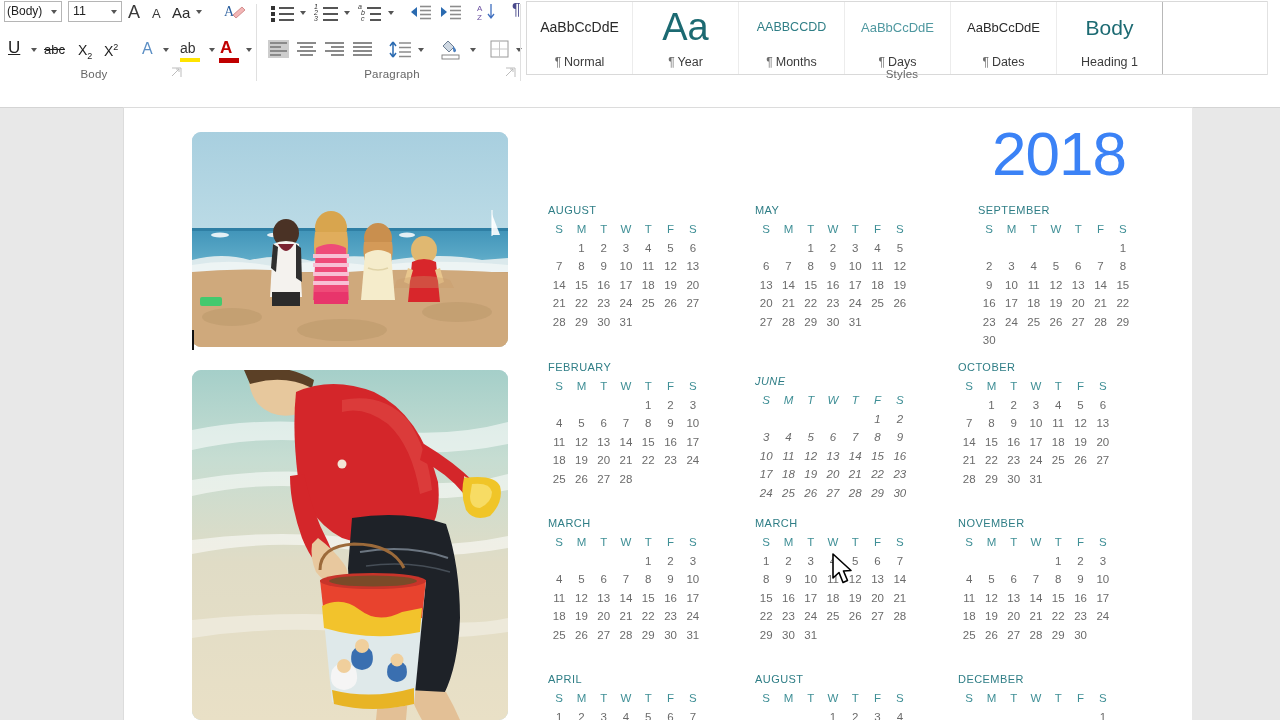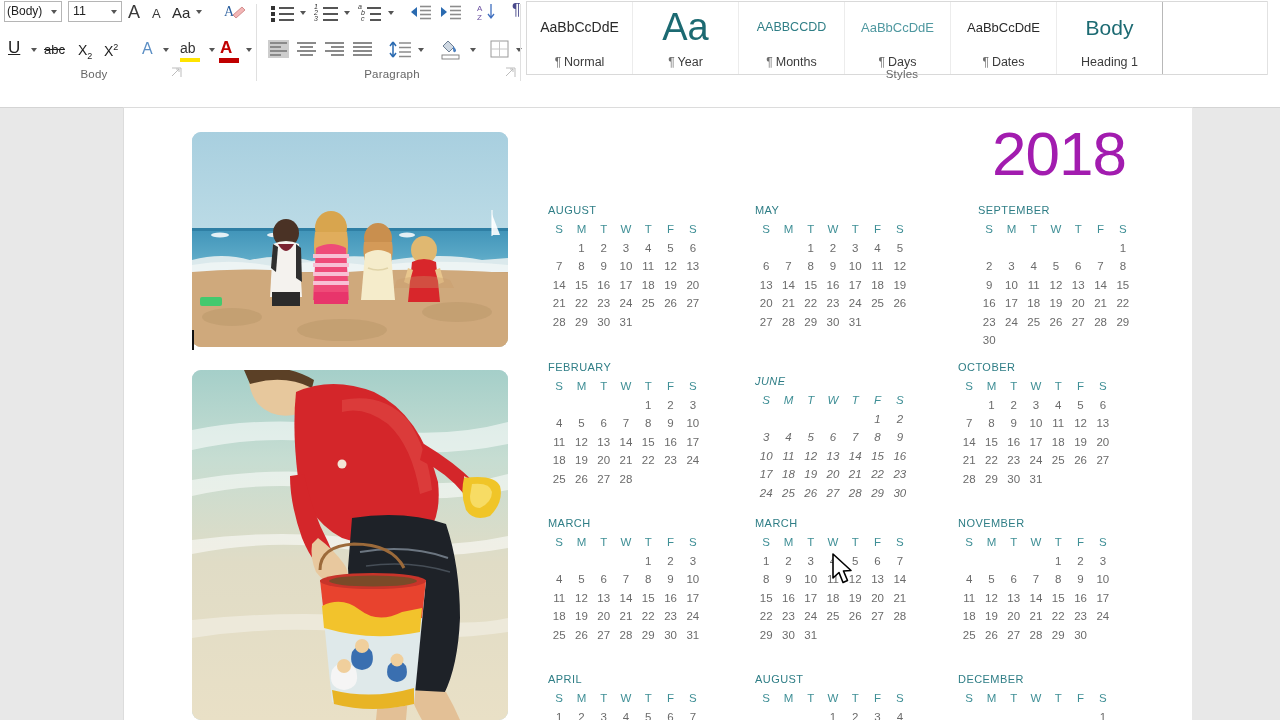--- a/index.html
+++ b/index.html
@@ -128,21 +128,21 @@
     background: #bcd6e0;
   }
   #photo1 { left: 68px; top: 24px; width: 316px; height: 215px; }
   #photo2 { left: 68px; top: 262px; width: 316px; height: 350px; }
   .caret {
     position: absolute; left: 68px; top: 222px; width: 2px; height: 20px; background: #111;
   }
 
   .year-title {
     position: absolute; right: 66px; top: 10px;
-    font-size: 62px; color: #a21caf; letter-spacing: -1px;
+    font-size: 62px; color: #3b82f6; letter-spacing: -1px;
     font-family: "Liberation Sans", sans-serif; font-weight: 400;
   }
 
   .cal-grid { position: absolute; left: 424px; top: 96px; width: 620px; }
   .cal-col { position: absolute; top: 0; width: 170px; }
   .cal-col.c1 { left: 0; }
   .cal-col.c2 { left: 207px; }
   .cal-col.c3 { left: 410px; }
   .month { position: absolute; width: 160px; }
   .m-name {

